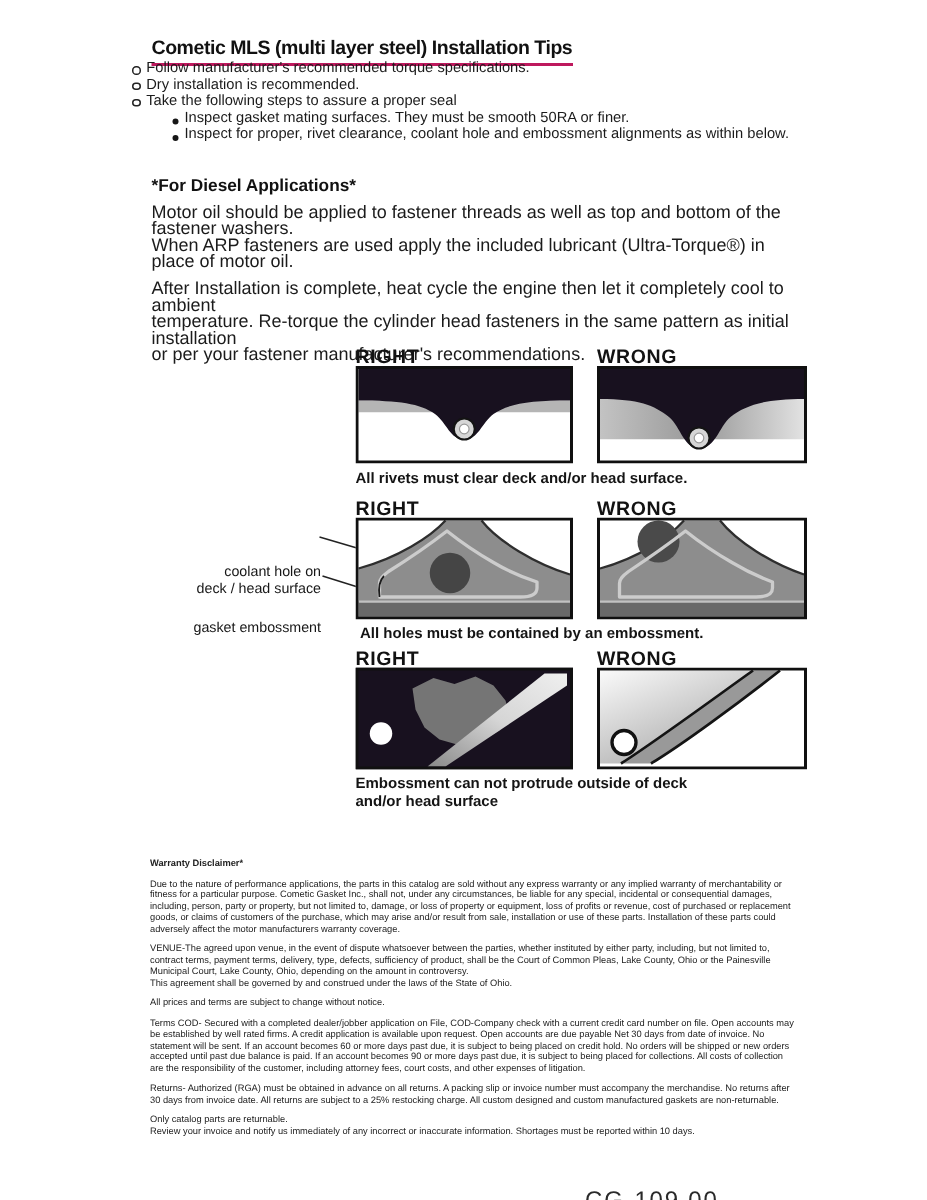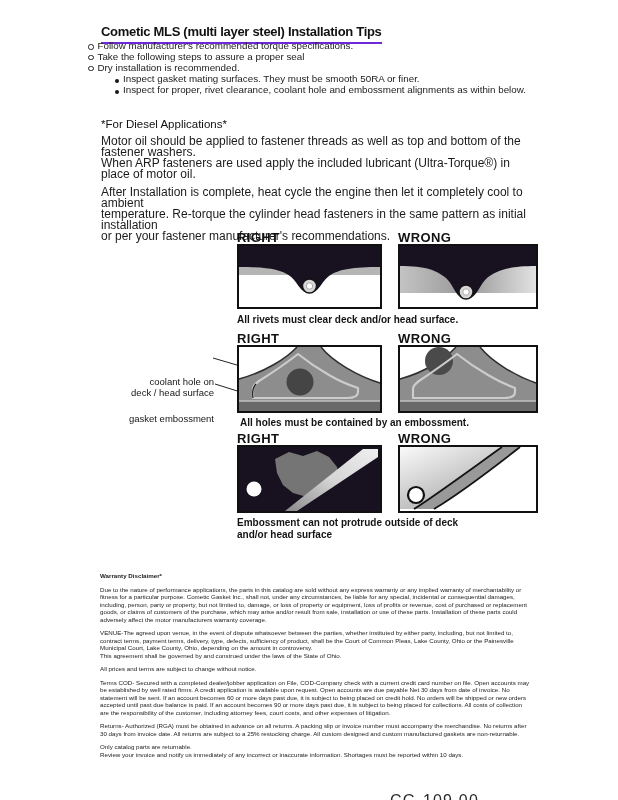--- a/index.html
+++ b/index.html
@@ -5,31 +5,31 @@
   html,body{margin:0;padding:0;background:#ffffff;}
   .page{
     position:relative;width:618px;height:800px;background:#ffffff;overflow:hidden;
     font-family:"Liberation Sans","DejaVu Sans",sans-serif;color:#1b1b1b;
   }
   .preline{white-space:pre-line;}
   
   .title{
     position:absolute;left:101px;top:24px;margin:0;
     font-size:13px;font-weight:bold;letter-spacing:-0.3px;color:#111;
-    border-bottom:2px solid #6d28d9;padding-bottom:3px;display:inline-block;
+    border-bottom:2px solid #be185d;padding-bottom:3px;display:inline-block;
   }
   
   .bullets{position:absolute;left:88px;top:41px;width:470px;font-size:9.8px;line-height:10.9px;}
   .bullet{display:flex;align-items:flex-start;}
   .bullet.sub{margin-left:27px;align-items:center;}
   .b-open{flex:0 0 auto;width:3.5px;height:3.5px;border:1px solid #222;border-radius:50%;margin:3px 4px 0 0;}
   .b-fill{flex:0 0 auto;width:4px;height:4px;background:#161616;border-radius:50%;margin:3.2px 4px 0 0;}
   
   .diesel{position:absolute;left:101px;top:118px;width:430px;}
-  .d-head{font-size:11.5px;font-weight:normal;color:#111;margin:0 0 6px 0;}
+  .d-head{font-size:11.5px;font-weight:bold;color:#111;margin:0 0 6px 0;}
   .bodytext{font-size:12px;line-height:11px;margin:0 0 7px 0;color:#1b1b1b;}
   .note{margin-top:2px;}
   
   .dg-label{position:absolute;font-size:13px;font-weight:600;letter-spacing:0.4px;color:#121212;text-align:left;}
   .panel{position:absolute;display:block;}
   .caption{position:absolute;font-size:10px;font-weight:600;color:#141414;line-height:12px;}
   .callout{position:absolute;font-size:9.5px;line-height:11px;color:#161616;text-align:right;margin-top:36px;}
   .leader{position:absolute;}
   
   .legal{position:absolute;left:100px;top:572px;width:442px;font-size:6.2px;line-height:7.5px;color:#222;}
@@ -46,25 +46,25 @@
 
   <h1 class="title">Cometic MLS (multi layer steel) Installation Tips</h1>
 
   <div class="bullets">
     <div class="bullet">
       <span class="b-open"></span>
       <span>Follow manufacturer's recommended torque specifications.</span>
     </div>
     <div class="bullet">
       <span class="b-open"></span>
-      <span>Take the following steps to assure a proper seal</span>
+      <span>Dry installation is recommended.</span>
     </div>
     <div class="bullet">
       <span class="b-open"></span>
-      <span>Dry installation is recommended.</span>
+      <span>Take the following steps to assure a proper seal</span>
     </div>
     <div class="bullet sub">
       <span class="b-fill"></span>
       <span>Inspect gasket mating surfaces.  They must be smooth 50RA or finer.</span>
     </div>
     <div class="bullet sub">
       <span class="b-fill"></span>
       <span>Inspect for proper, rivet clearance, coolant hole and embossment alignments as within below.</span>
     </div>
   </div>

